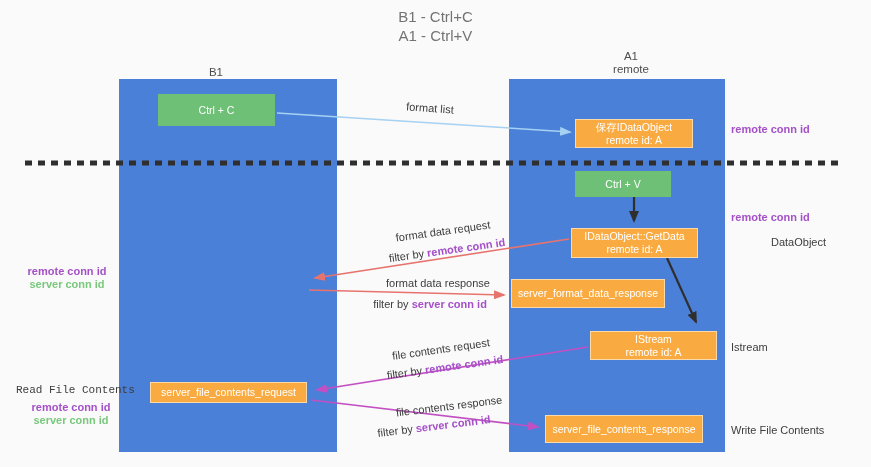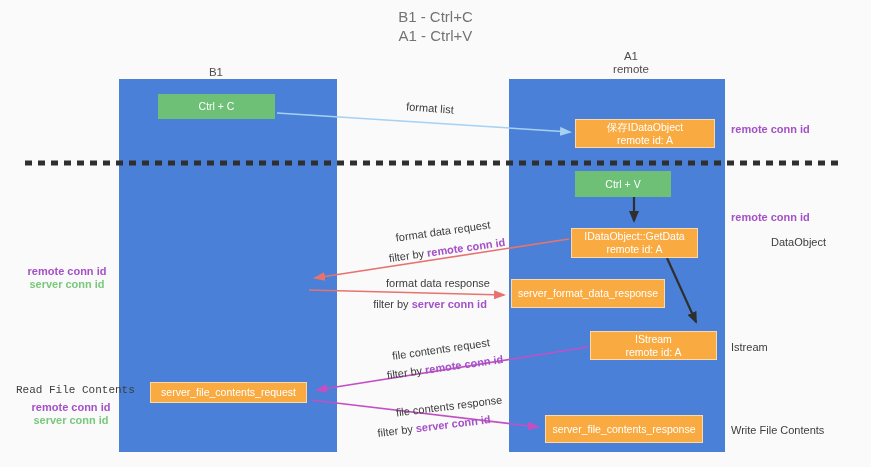--- a/index.html
+++ b/index.html
@@ -75,25 +75,25 @@
     <line x1="25" y1="163" x2="838" y2="163" stroke="#2f2f2f" stroke-width="5" stroke-dasharray="7,6"></line>
     <line x1="277" y1="113" x2="570" y2="132" stroke="#a6d1f2" stroke-width="1.5" marker-end="url(#mBlue)"></line>
     <line x1="634" y1="197" x2="634" y2="221" stroke="#2f2f2f" stroke-width="2.2" marker-end="url(#mBlack)"></line>
     <line x1="667" y1="258" x2="696" y2="322" stroke="#2f2f2f" stroke-width="2.2" marker-end="url(#mBlack)"></line>
     <line x1="569" y1="239" x2="315" y2="278" stroke="#e7736f" stroke-width="1.6" marker-end="url(#mRed)"></line>
     <line x1="309" y1="290" x2="504" y2="295" stroke="#e7736f" stroke-width="1.6" marker-end="url(#mRed)"></line>
     <line x1="588" y1="347" x2="317" y2="390" stroke="#c350c3" stroke-width="1.6" marker-end="url(#mMag)"></line>
     <line x1="311" y1="400" x2="538" y2="427" stroke="#c350c3" stroke-width="1.6" marker-end="url(#mMag)"></line>
   </svg>
 
-  <div class="node green" style="left:158px;top:94px;width:117px;height:25px;text-align:center;">
+  <div class="node green" style="left:158px;top:94px;width:117px;height:32px;text-align:center;">
     <div>Ctrl + C</div>
   </div>
 
-  <div class="node orange" style="left:575px;top:119px;width:140px;height:29px;">
+  <div class="node orange" style="left:575px;top:119px;width:118px;height:29px;">
     <div>保存IDataObject</div>
     <div>remote id: A</div>
   </div>
 
   <div class="node green" style="left:575px;top:171px;width:96px;height:26px;">
     <div>Ctrl + V</div>
   </div>
 
   <div class="node orange" style="left:571px;top:228px;width:127px;height:30px;">
     <div>IDataObject::GetData</div>

